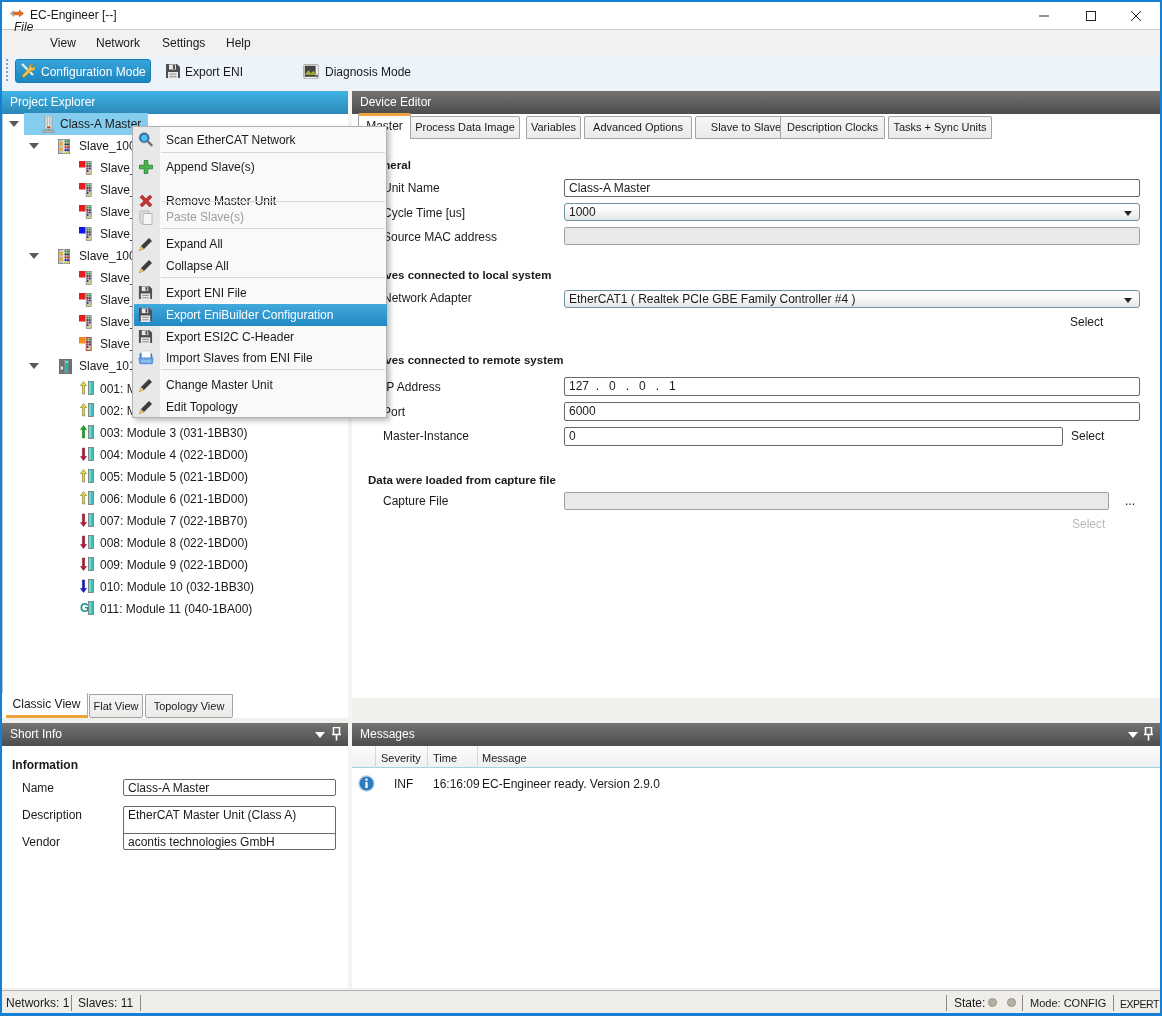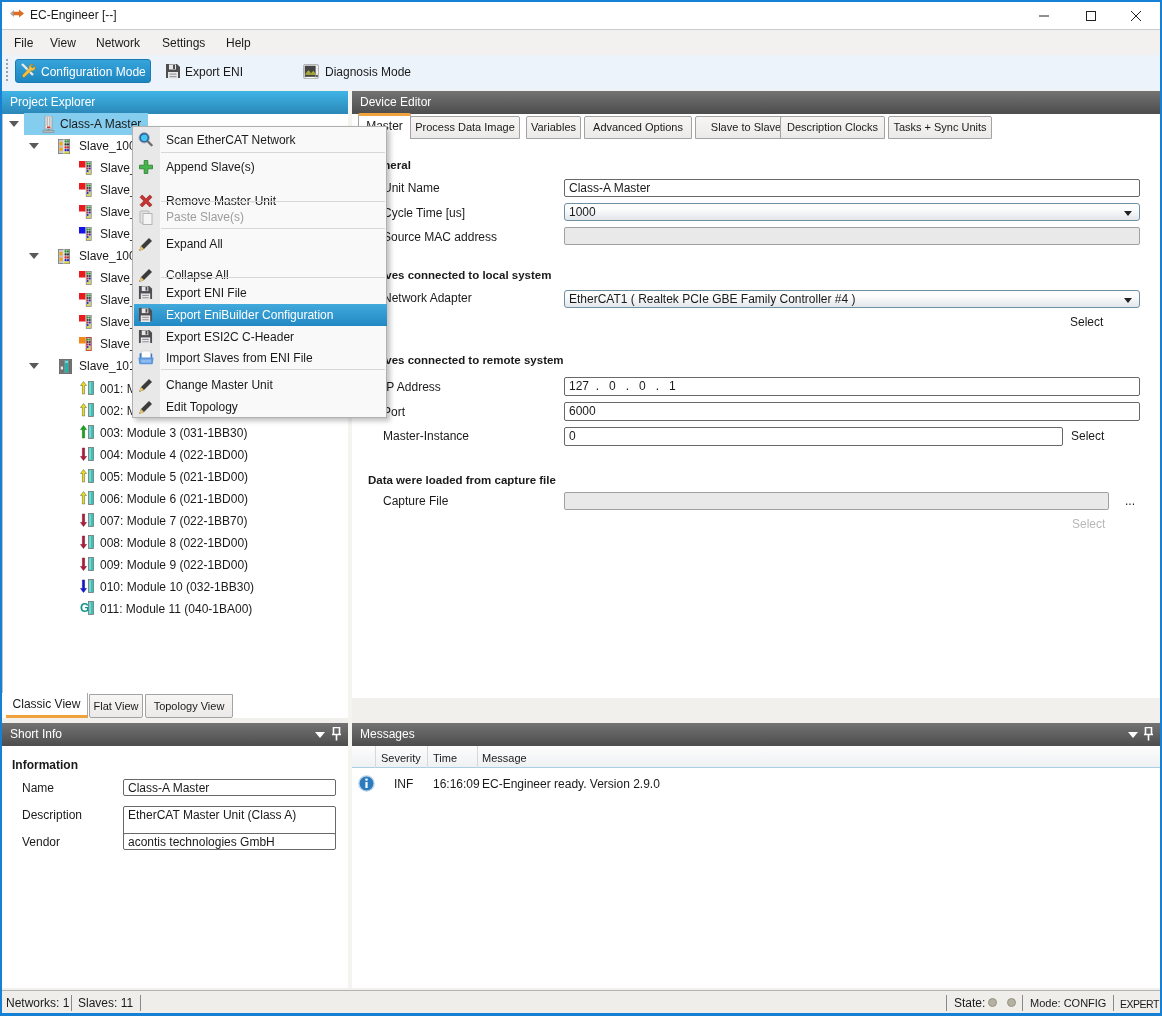--- a/index.html
+++ b/index.html
@@ -40,21 +40,21 @@
 <svg class="abs" style="left:1038px;top:10px;" width="14" height="12" viewBox="0 0 14 12">
     <line x1="1" y1="6" x2="11" y2="6" stroke="#222" stroke-width="1"></line>
   </svg>
 <svg class="abs" style="left:1085px;top:10px;" width="14" height="12" viewBox="0 0 14 12">
     <rect x="1.5" y="1.5" width="9" height="9" fill="none" stroke="#222" stroke-width="1"></rect>
   </svg>
 <svg class="abs" style="left:1130px;top:10px;" width="14" height="12" viewBox="0 0 14 12">
     <path d="M1 1 L11 11 M11 1 L1 11" stroke="#222" stroke-width="1"></path>
   </svg>
 
-<div class="abs" style="left:14px;top:36px;">File</div>
+<div class="abs" style="left:14px;top:20px;font-style:italic;">File</div>
 <div class="abs" style="left:50px;top:36px;">View</div>
 <div class="abs" style="left:96px;top:36px;">Network</div>
 <div class="abs" style="left:162px;top:36px;">Settings</div>
 <div class="abs" style="left:226px;top:36px;">Help</div>
 
 <div class="abs" style="left:6px;top:59px;width:2px;height:24px;background:repeating-linear-gradient(#9aa0a6 0 2px,transparent 2px 4px);"></div>
 <div class="abs" style="left:15px;top:59px;width:136px;height:24px;background:linear-gradient(#36a4da,#1d86c0);border:1px solid #1a7ab2;border-radius:3px;"></div>
 <svg class="abs" style="left:20px;top:62px;" width="17" height="17" viewBox="0 0 17 17">
 <path d="M2 2 L13 13" stroke="#e8e8e8" stroke-width="2.4"></path>
 <path d="M13.5 2.5 a3.4 3.4 0 0 0 -4.6 4.0 L2.5 12.9 a1.6 1.6 0 0 0 2.2 2.2 L11.2 8.7 a3.4 3.4 0 0 0 4.0 -4.6 L12.7 6.0 L10.6 4.2 Z" fill="#f5c242" stroke="#8a6d1f" stroke-width="0.5"></path>
@@ -461,21 +461,21 @@
       <span class="txt">Paste Slave(s)</span>
     </div>
 <div class="sep" style="top:101px;"></div>
 <div class="mi" style="top:106px;">
       <svg width="16" height="16" viewBox="0 0 16 16">
         <path d="M1 15 L3 10 L11 2 L14 5 L6 13 Z" fill="#3c3c3c"></path>
         <path d="M1 15 L3 10 L6 13 Z" fill="#e8c36a"></path>
       </svg>
       <span class="txt">Expand All</span>
     </div>
-<div class="mi" style="top:128px;margin-top:9px;">
+<div class="mi" style="top:128px;">
       <svg width="16" height="16" viewBox="0 0 16 16">
         <path d="M1 15 L3 10 L11 2 L14 5 L6 13 Z" fill="#3c3c3c"></path>
         <path d="M1 15 L3 10 L6 13 Z" fill="#e8c36a"></path>
       </svg>
       <span class="txt">Collapse All</span>
     </div>
 <div class="sep" style="top:150px;"></div>
 <div class="mi" style="top:155px;">
       <svg width="15" height="15" viewBox="0 0 16 16">
         <path d="M1 1 h11 l3 3 v11 h-14 Z" fill="#4e4e50"></path>

